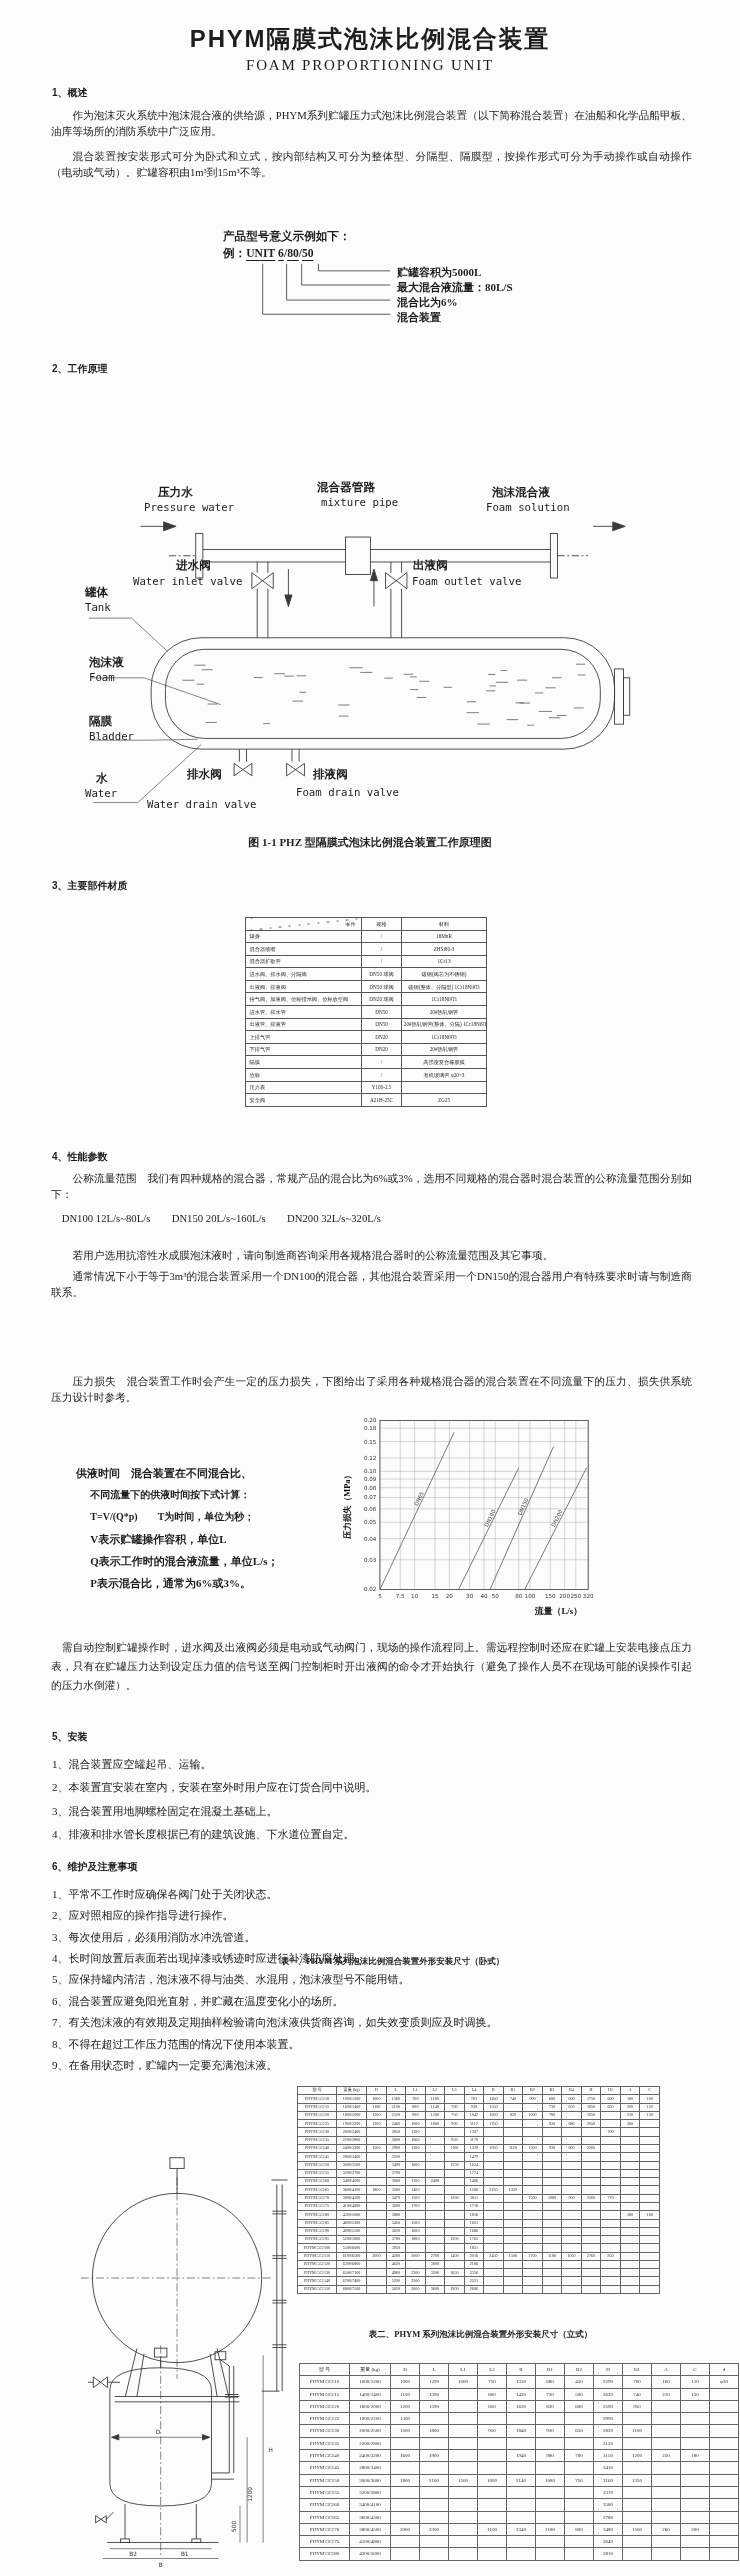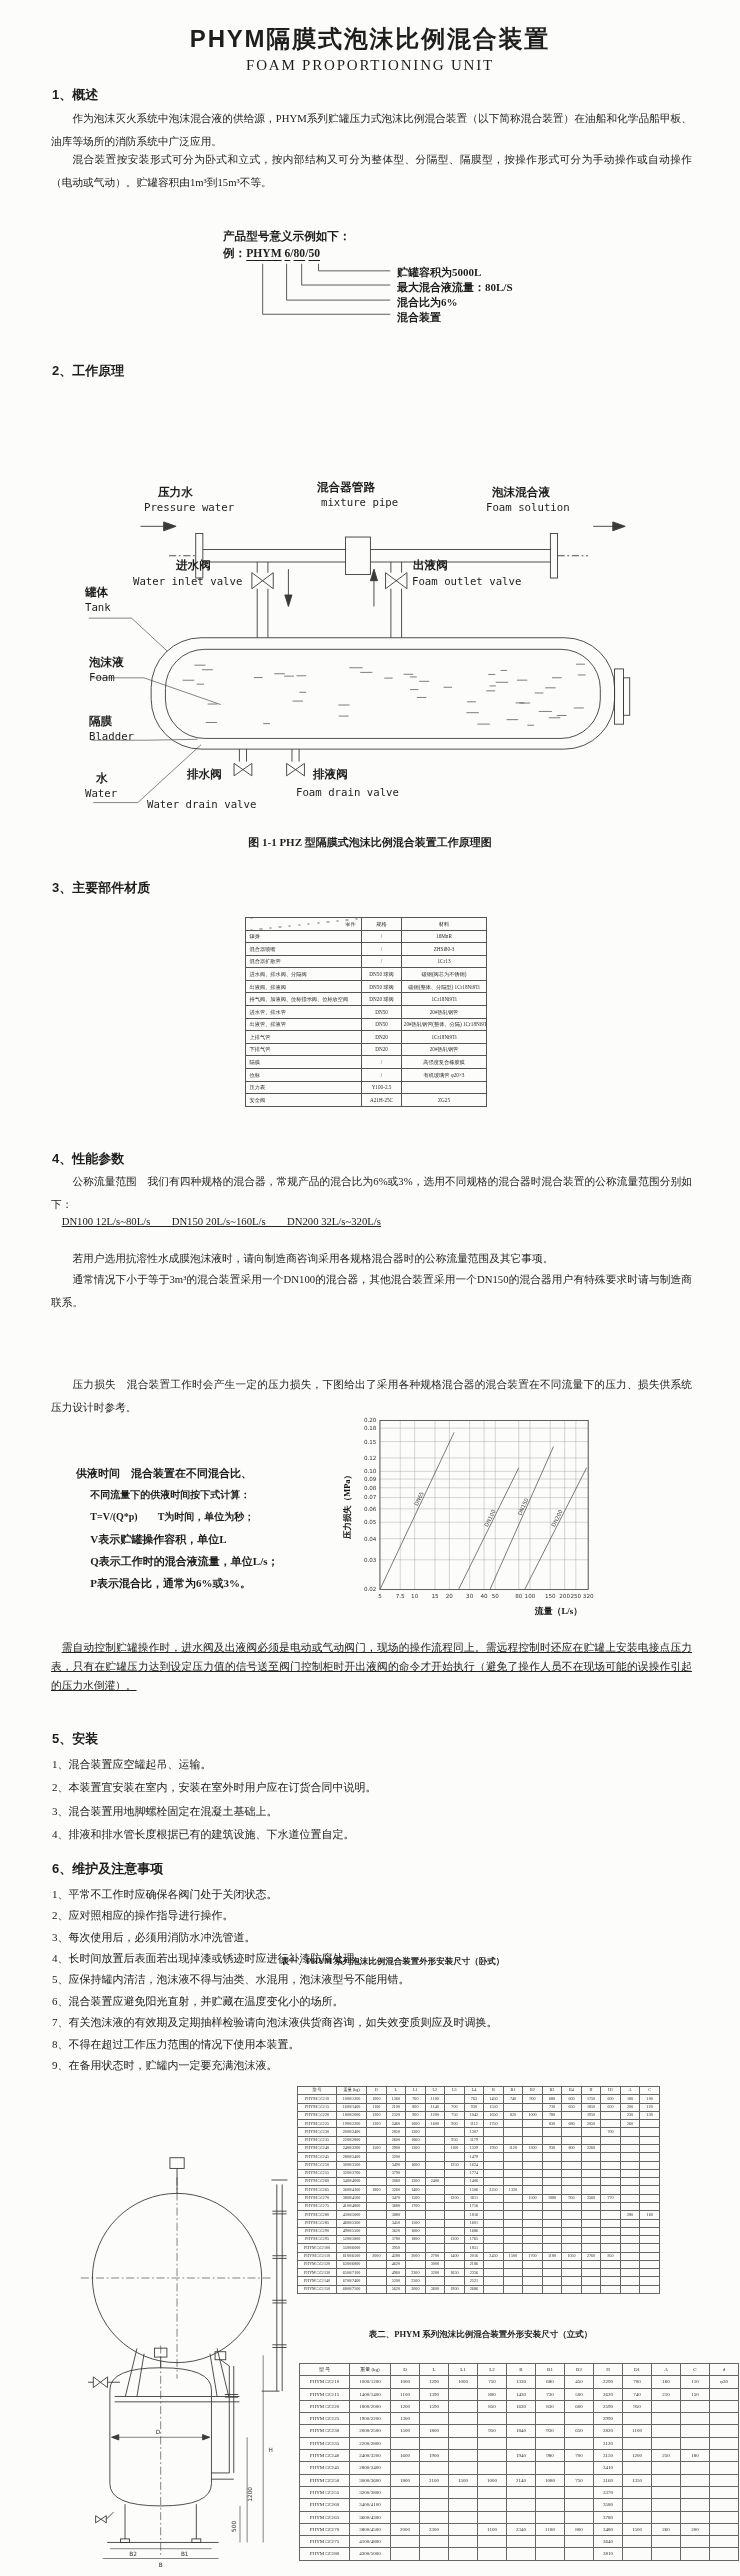--- a/index.html
+++ b/index.html
@@ -3,23 +3,23 @@
 <meta charset="utf-8">
 <title>PHYM</title>
 <style>
   html,body{margin:0;padding:0;background:#e9e9e6;}
   #page{position:relative;width:740px;height:2576px;background:#fcfcfa;margin:0 auto;
         font-family:"Liberation Serif","DejaVu Serif",serif;color:#1e1e1e;overflow:hidden;}
   .abs{position:absolute;}
   .doc-title{top:23px;left:0;width:100%;text-align:center;font-family:"Liberation Sans","DejaVu Sans",sans-serif;
              font-weight:bold;font-size:24px;letter-spacing:1.8px;}
   .doc-sub{top:57px;left:0;width:100%;text-align:center;font-size:15px;letter-spacing:1.8px;}
-  .sec-h{left:52px;font-family:"Liberation Sans","DejaVu Sans",sans-serif;font-weight:bold;font-size:13px;}
-  .para{left:51px;width:641px;font-size:10.7px;line-height:23px;text-align:justify;text-indent:2em;color:#222;}
-  .para.ind1{text-indent:1em;text-decoration:underline;}
+  .sec-h{left:52px;font-family:"Liberation Sans","DejaVu Sans",sans-serif;font-weight:bold;font-size:10px;}
+  .para{left:51px;width:641px;font-size:10.7px;line-height:16px;text-align:justify;text-indent:2em;color:#222;}
+  .para.ind1{text-indent:1em;}
   
   .model-txt{font-size:11.6px;font-weight:bold;}
   .model-label{left:397px;font-size:11px;font-weight:bold;white-space:nowrap;}
   .model-txt u{text-decoration:underline;text-underline-offset:2.7px;}
   
   .fl-zh{font-size:11.6px;font-weight:bold;white-space:nowrap;}
   .fl-en{font-size:10.7px;font-family:"DejaVu Sans Mono","Liberation Mono",monospace;white-space:nowrap;}
   .fig-cap{top:835px;left:0;width:100%;text-align:center;font-weight:bold;font-size:11px;}
   
   table{border-collapse:collapse;table-layout:fixed;width:100%;}
@@ -55,21 +55,21 @@
 <div id="page">
 
   <div class="abs doc-title">PHYM隔膜式泡沫比例混合装置</div>
   <div class="abs doc-sub">FOAM PROPORTIONING UNIT</div>
 
   <div class="abs sec-h" style="top:86px">1、概述</div>
   <div class="abs para" style="top:107px">作为泡沫灭火系统中泡沫混合液的供给源，PHYM系列贮罐压力式泡沫比例混合装置（以下简称混合装置）在油船和化学品船甲板、油库等场所的消防系统中广泛应用。</div>
   <div class="abs para" style="top:148px">混合装置按安装形式可分为卧式和立式，按内部结构又可分为整体型、分隔型、隔膜型，按操作形式可分为手动操作或自动操作（电动或气动）。贮罐容积由1m³到15m³不等。</div>
 
   <div class="abs model-txt" style="left:223px;top:229px">产品型号意义示例如下：</div>
-  <div class="abs model-txt" style="left:223px;top:246px"><span>例：</span><u>PHYM</u>&nbsp;<u>6</u><span>/</span><u>80</u><span>/</span><u>50</u></div>
+  <div class="abs model-txt" style="left:223px;top:246px"><span>例：</span><u>UNIT</u>&nbsp;<u>6</u><span>/</span><u>80</u><span>/</span><u>50</u></div>
   <svg class="abs" style="left:223px;top:262px" width="214" height="62" viewBox="0 0 240 70">
     <g stroke="#333" stroke-width="0.9" fill="none">
       <polyline points="44,2 44,59 188,59"></polyline>
       <polyline points="71,2 71,43 188,43"></polyline>
       <polyline points="88,2 88,26 188,26"></polyline>
       <polyline points="107,2 107,10 188,10"></polyline>
     </g>
   </svg>
   <div class="abs model-label" style="top:265px">贮罐容积为5000L</div>
   <div class="abs model-label" style="top:280px">最大混合液流量：80L/S</div>

